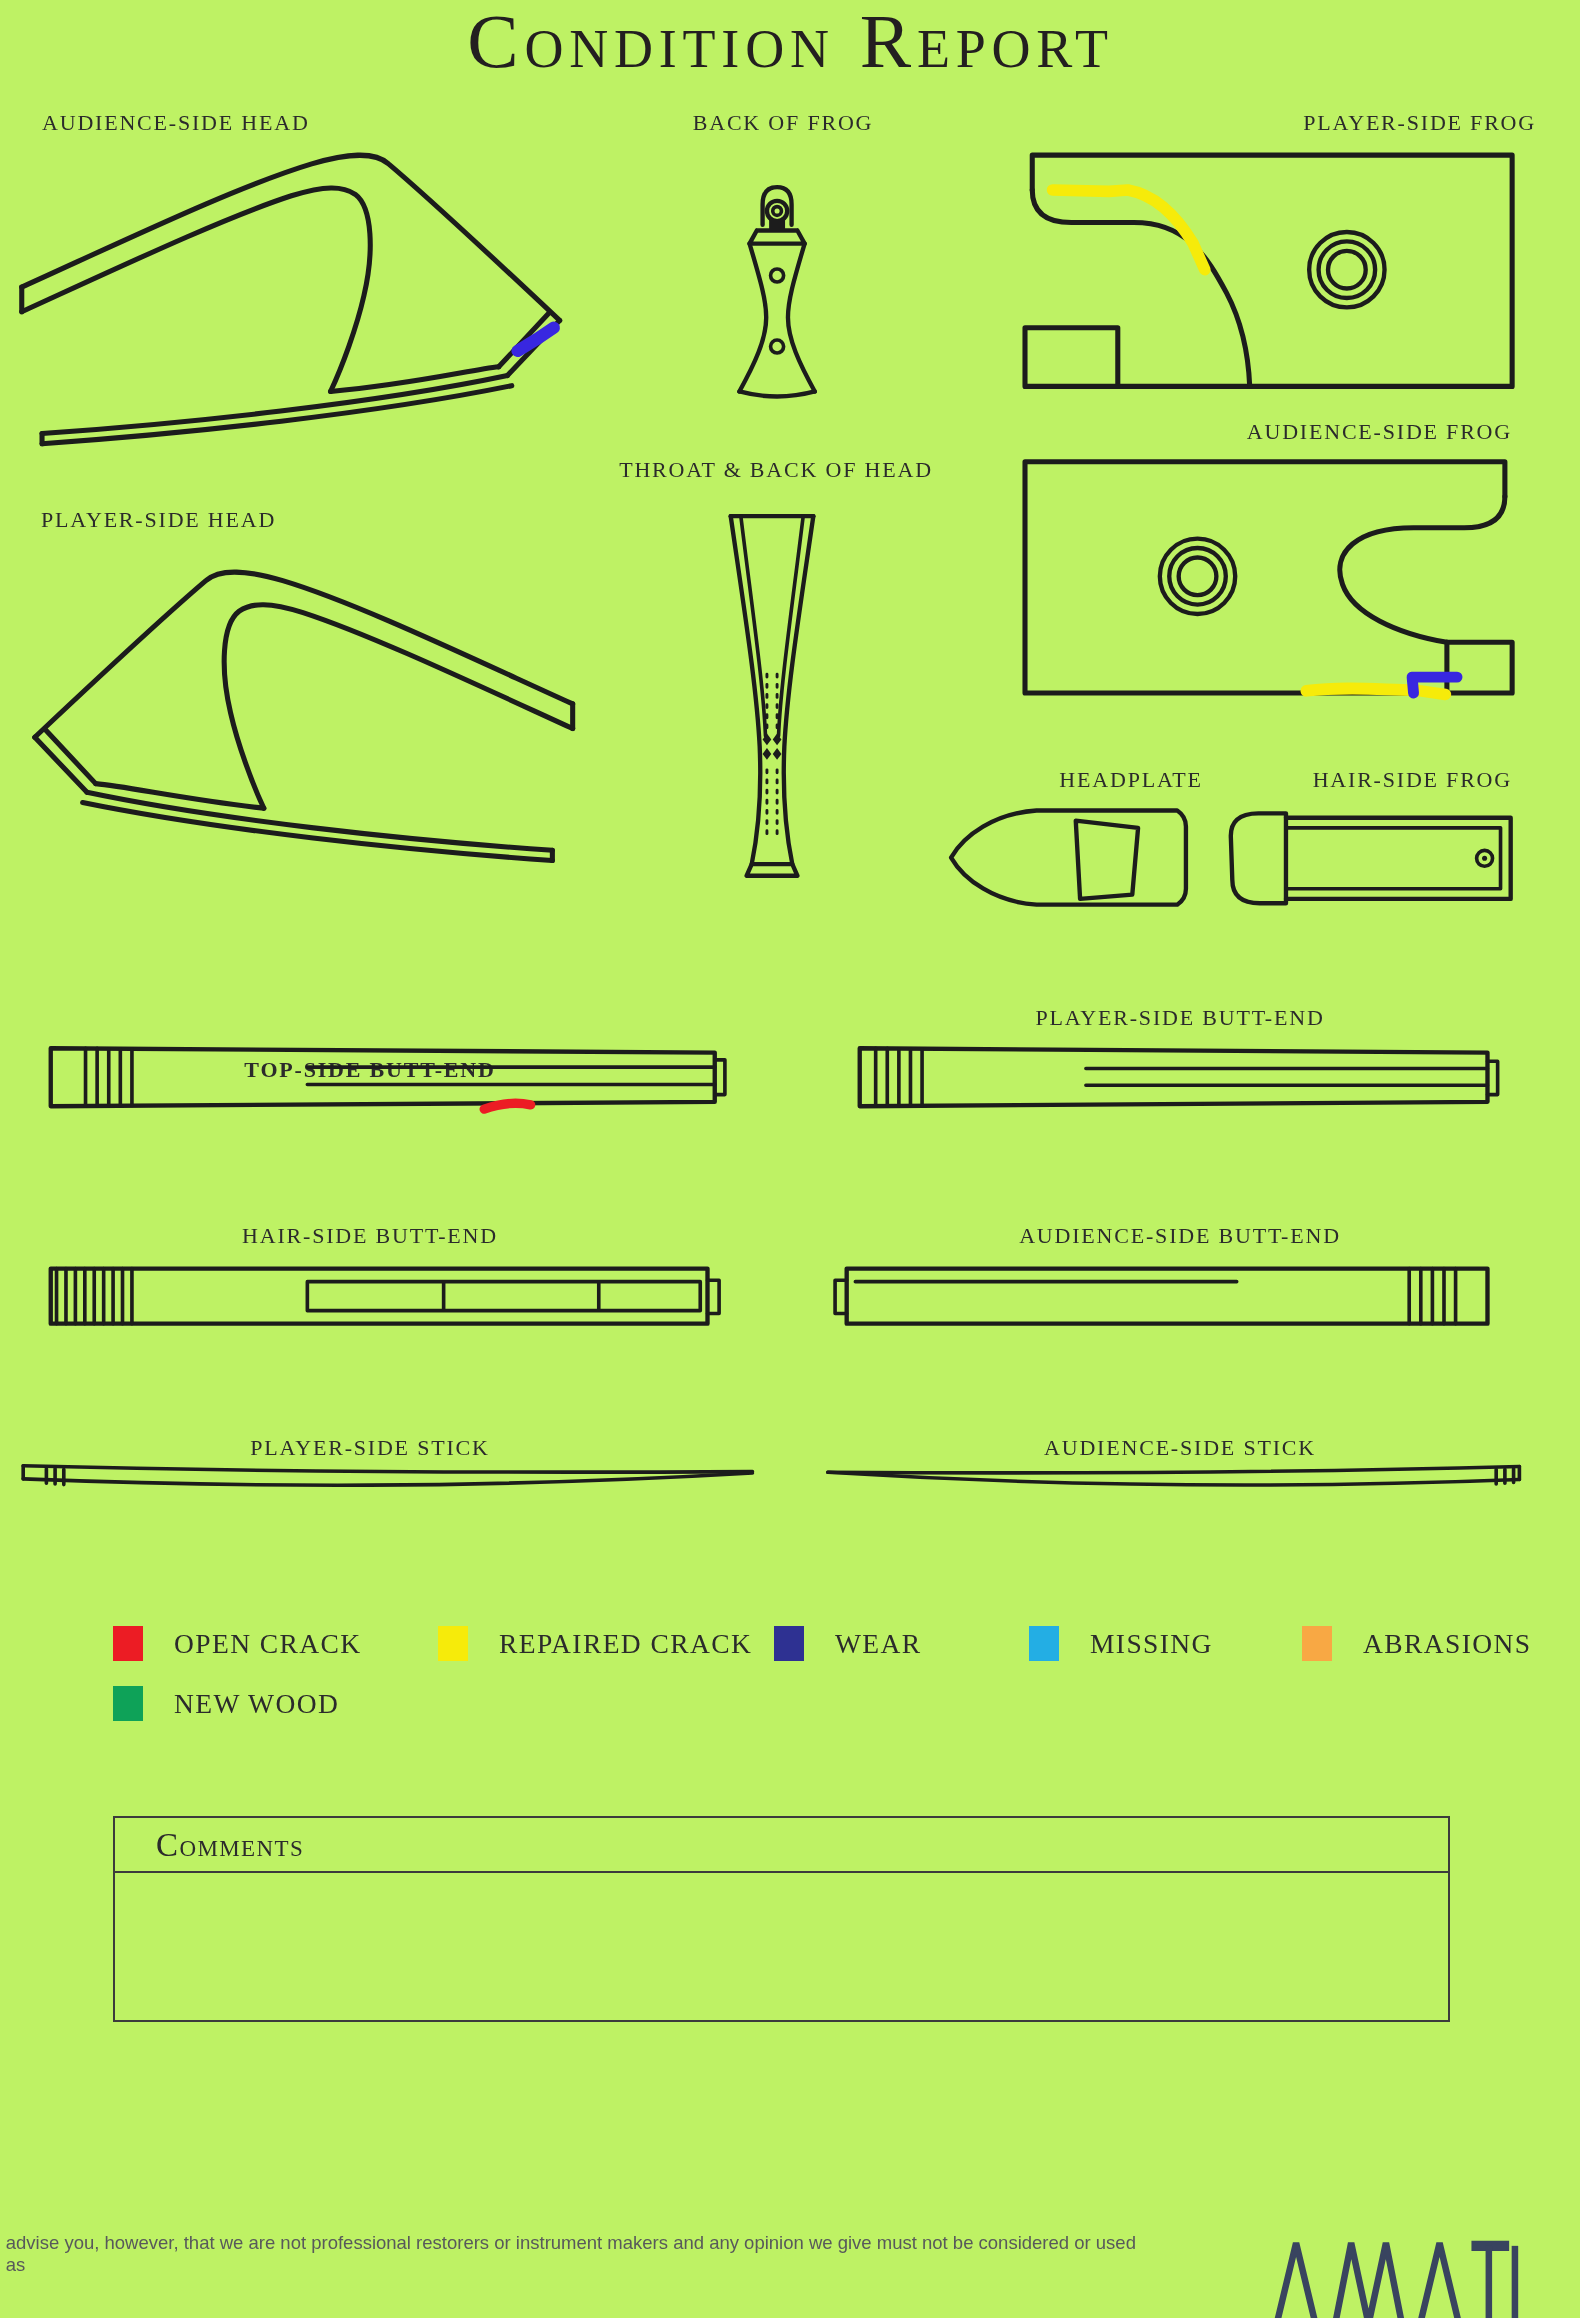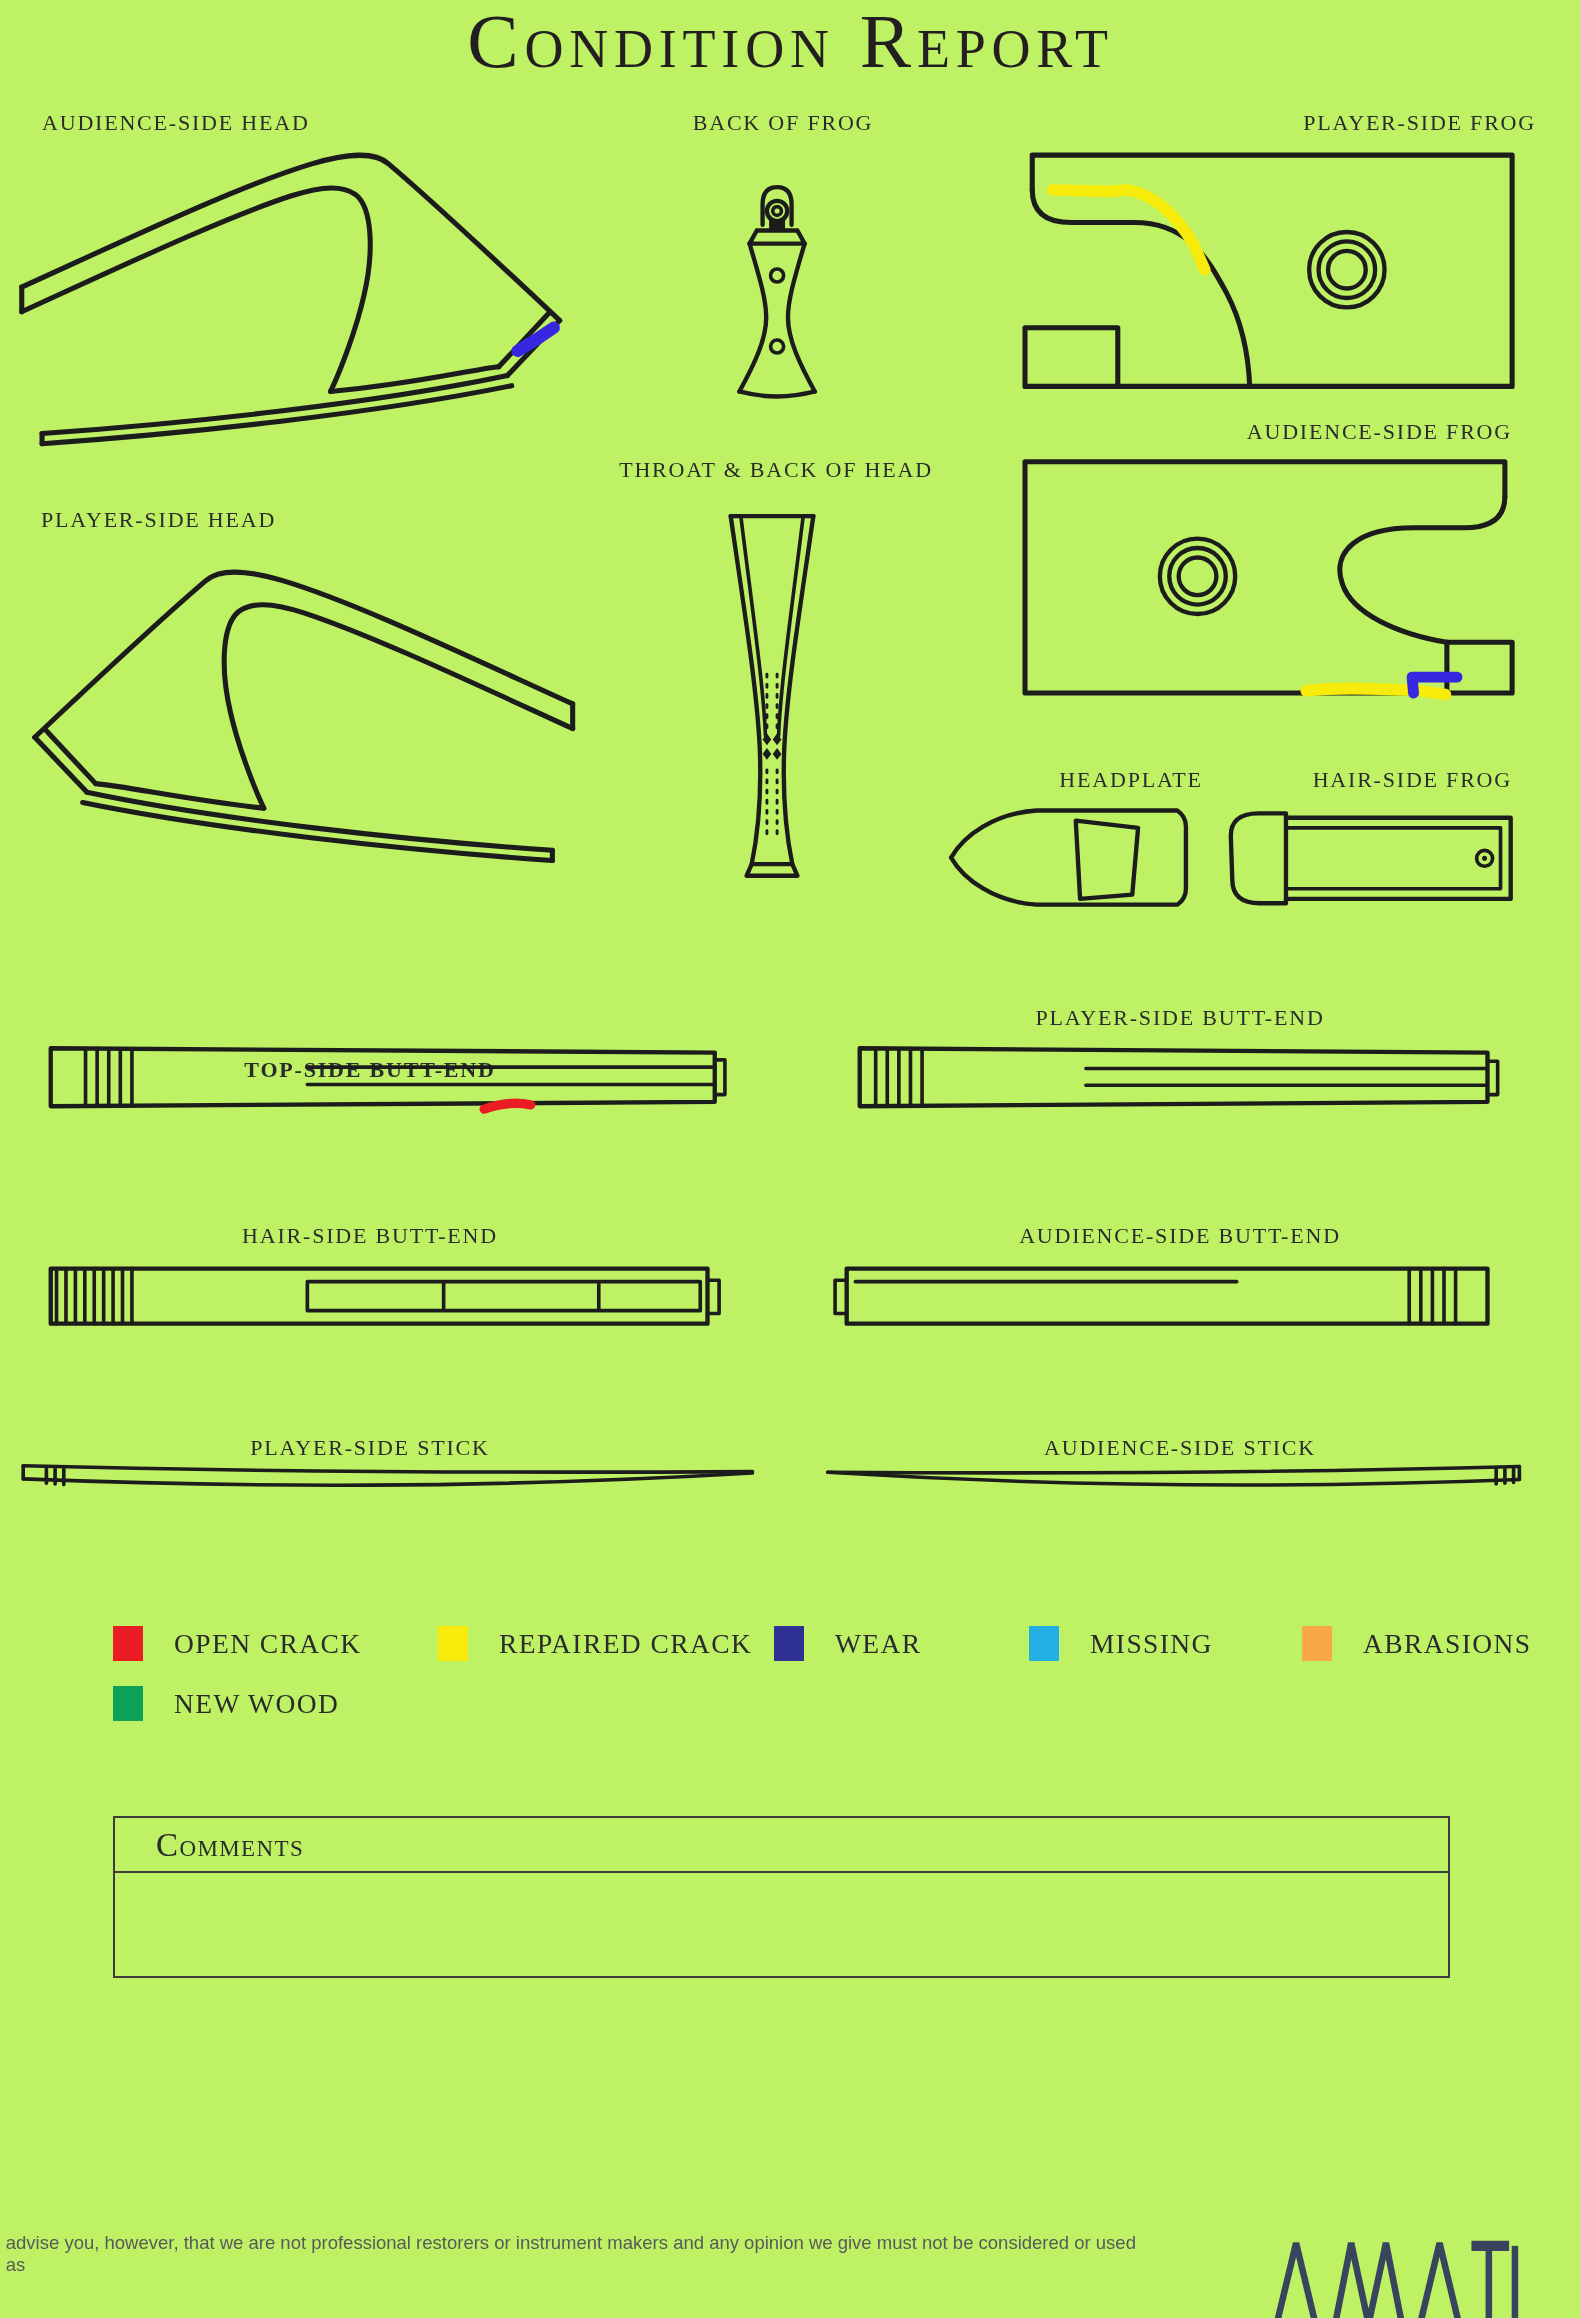--- a/index.html
+++ b/index.html
@@ -8,21 +8,21 @@
   .title{position:absolute;top:-2.9px;left:0;width:100%;text-align:center;
          font-variant:small-caps;font-size:77px;letter-spacing:5.8px;color:#231f20;}
   .lbl{position:absolute;font-size:22px;letter-spacing:1.8px;color:#2b2b2b;white-space:nowrap;}
   .lbl-c{transform:translateX(-50%);}
   .lbl-r{transform:translateX(-100%);}
   svg.art{position:absolute;left:0;top:0;}
   .legend-item{position:absolute;height:35px;}
   .swatch{position:absolute;width:30px;height:35px;}
   .legend-label{position:absolute;left:61px;top:0;line-height:35px;
                 font-size:27.5px;letter-spacing:1.4px;color:#2b2b2b;white-space:nowrap;}
-  .comments-box{position:absolute;left:113px;top:1816px;width:1337px;height:162px;
+  .comments-box{position:absolute;left:113px;top:1816px;width:1337px;height:206px;
                 border:2.2px solid #3c3c3c;box-sizing:border-box;padding-left:24px;}
   .comments-header{position:absolute;left:0;top:0;width:100%;height:55px;
                    border-bottom:2.2px solid #3c3c3c;box-sizing:border-box;}
   .comments-title{position:absolute;left:41px;top:8.7px;font-variant:small-caps;
                   font-size:33px;letter-spacing:1.4px;color:#2b2b2b;}
   .comments-body{position:absolute;left:0;top:55px;width:100%;height:149px;}
   .disclaimer{position:absolute;left:5.8px;top:2232px;width:1131px;
               font-family:"Liberation Sans",sans-serif;font-size:18.5px;
               line-height:22px;color:#58595b;}
 </style>

